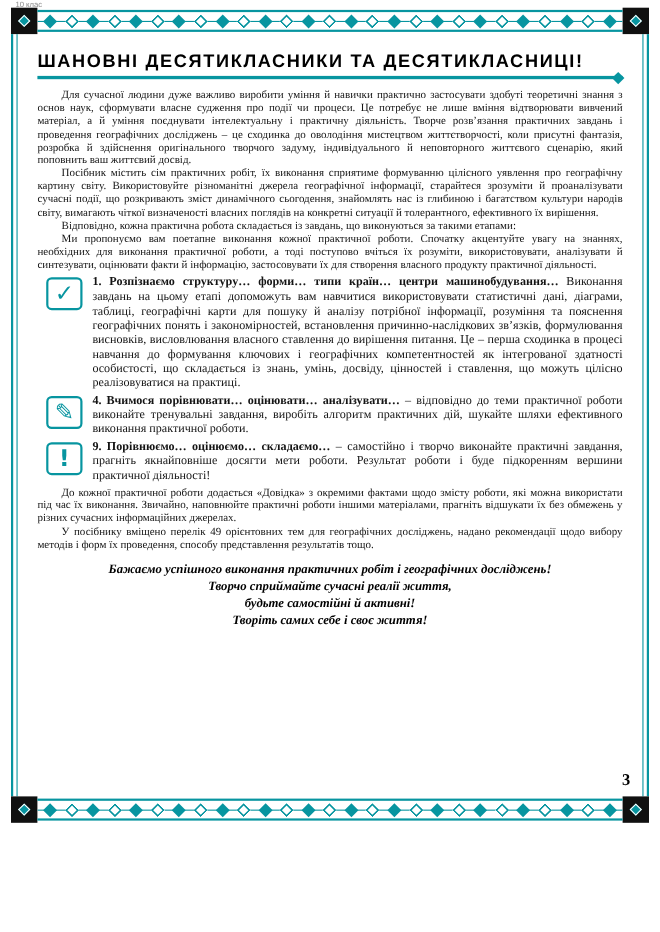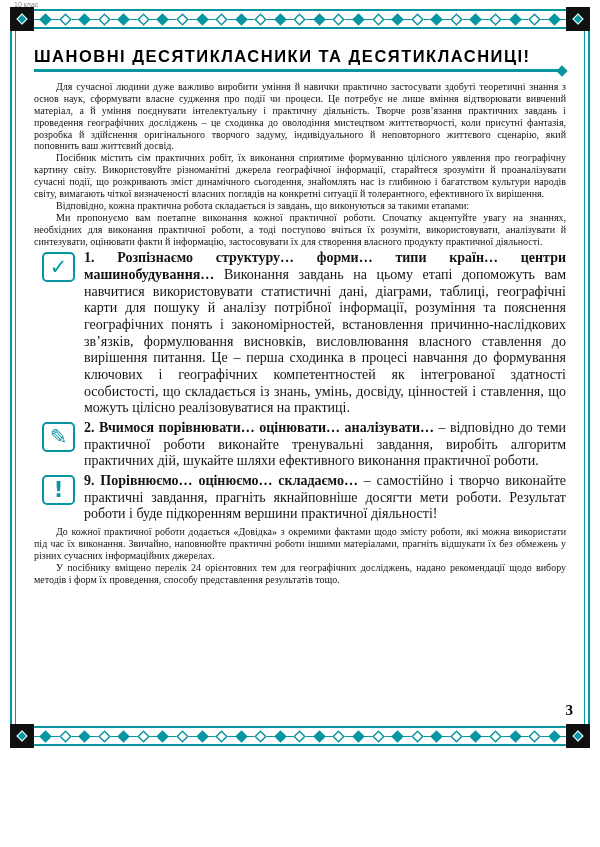--- a/index.html
+++ b/index.html
@@ -84,21 +84,21 @@
   }
   .step-iconbox {
     flex: none; width: 33px; height: 30px; margin-left: 8px; margin-top: 2px;
     border: 2px solid var(--accent); border-radius: 5px;
     display: flex; align-items: center; justify-content: center;
     color: var(--accent);
     font-family: "DejaVu Sans", sans-serif;
     font-size: 21px; font-weight: bold; overflow: visible;
   }
   .step-text {
-    flex: 1; font-size: 14px; line-height: 1.19; text-align: justify;
+    flex: 1; font-size: 11px; line-height: 1.19; text-align: justify;
   }
   .step-lead { font-weight: bold; }
   .farewell {
     margin-top: 8px; text-align: center;
     font-weight: bold; font-style: italic;
     font-size: 11.6px; line-height: 1.32; color: #000;
   }
   .page-number {
     position: absolute; right: 27px; bottom: 37px;
     font-weight: bold; font-size: 15px; color: #000;
@@ -168,33 +168,39 @@
           <div class="step-iconbox">
               <span>✓</span>
             </div>
           <p class="step-text"><span class="step-lead">1. Розпізнаємо структуру… форми… типи країн… центри машинобудування…</span> <span>Виконання завдань на цьому етапі допоможуть вам навчитися використовувати статистичні дані, діаграми, таблиці, географічні карти для пошуку й аналізу потрібної інформації, розуміння та пояснення географічних понять і закономірностей, встановлення причинно-наслідкових зв’язків, формулювання висновків, висловлювання власного ставлення до вирішення питання. Це – перша сходинка в процесі навчання до формування ключових і географічних компетентностей як інтегрованої здатності особистості, що складається із знань, умінь, досвіду, цінностей і ставлення, що можуть цілісно реалізовуватися на практиці.</span></p>
         </div>
 
         <div class="step">
           <div class="step-iconbox">
               <span>✎</span>
             </div>
-          <p class="step-text"><span class="step-lead">2. Вчимося порівнювати… оцінювати… аналізувати…</span> <span>– відповідно до теми практичної роботи виконайте тренувальні завдання, виробіть алгоритм практичних дій, шукайте шляхи ефективного виконання практичної роботи.</span></p>
+          <p class="step-text"><span class="step-lead">4. Вчимося порівнювати… оцінювати… аналізувати…</span> <span>– відповідно до теми практичної роботи виконайте тренувальні завдання, виробіть алгоритм практичних дій, шукайте шляхи ефективного виконання практичної роботи.</span></p>
         </div>
 
         <div class="step">
           <div class="step-iconbox">
               <span>!</span>
             </div>
           <p class="step-text"><span class="step-lead">9. Порівнюємо… оцінюємо… складаємо…</span> <span>– самостійно і творчо виконайте практичні завдання, прагніть якнайповніше досягти мети роботи. Результат роботи і буде підкоренням вершини практичної діяльності!</span></p>
         </div>
 
         <p class="para">До кожної практичної роботи додається «Довідка» з окремими фактами щодо змісту роботи, які можна використати під час їх виконання. Звичайно, наповнюйте практичні роботи іншими матеріалами, прагніть відшукати їх без обмежень у різних сучасних інформаційних джерелах.</p>
-        <p class="para">У посібнику вміщено перелік 24 орієнтовних тем для географічних досліджень, надано рекомендації щодо вибору методів і форм їх проведення, способу представлення результатів тощо.</p>
-
+        <p class="para">У посібнику вміщено перелік 49 орієнтовних тем для географічних досліджень, надано рекомендації щодо вибору методів і форм їх проведення, способу представлення результатів тощо.</p>
+
+        <div class="farewell">
+          <div>Бажаємо успішного виконання практичних робіт і географічних досліджень!</div>
+          <div>Творчо сприймайте сучасні реалії життя,</div>
+          <div>будьте самостійні й активні!</div>
+          <div>Творіть самих себе і своє життя!</div>
+        </div>
 
       </div>
     </div>
 
     <div class="band">
       <div class="corner-block">
           <span class="corner-diamond"></span>
         </div>
       <div class="pattern-strip">
           <span class="dm"></span>

